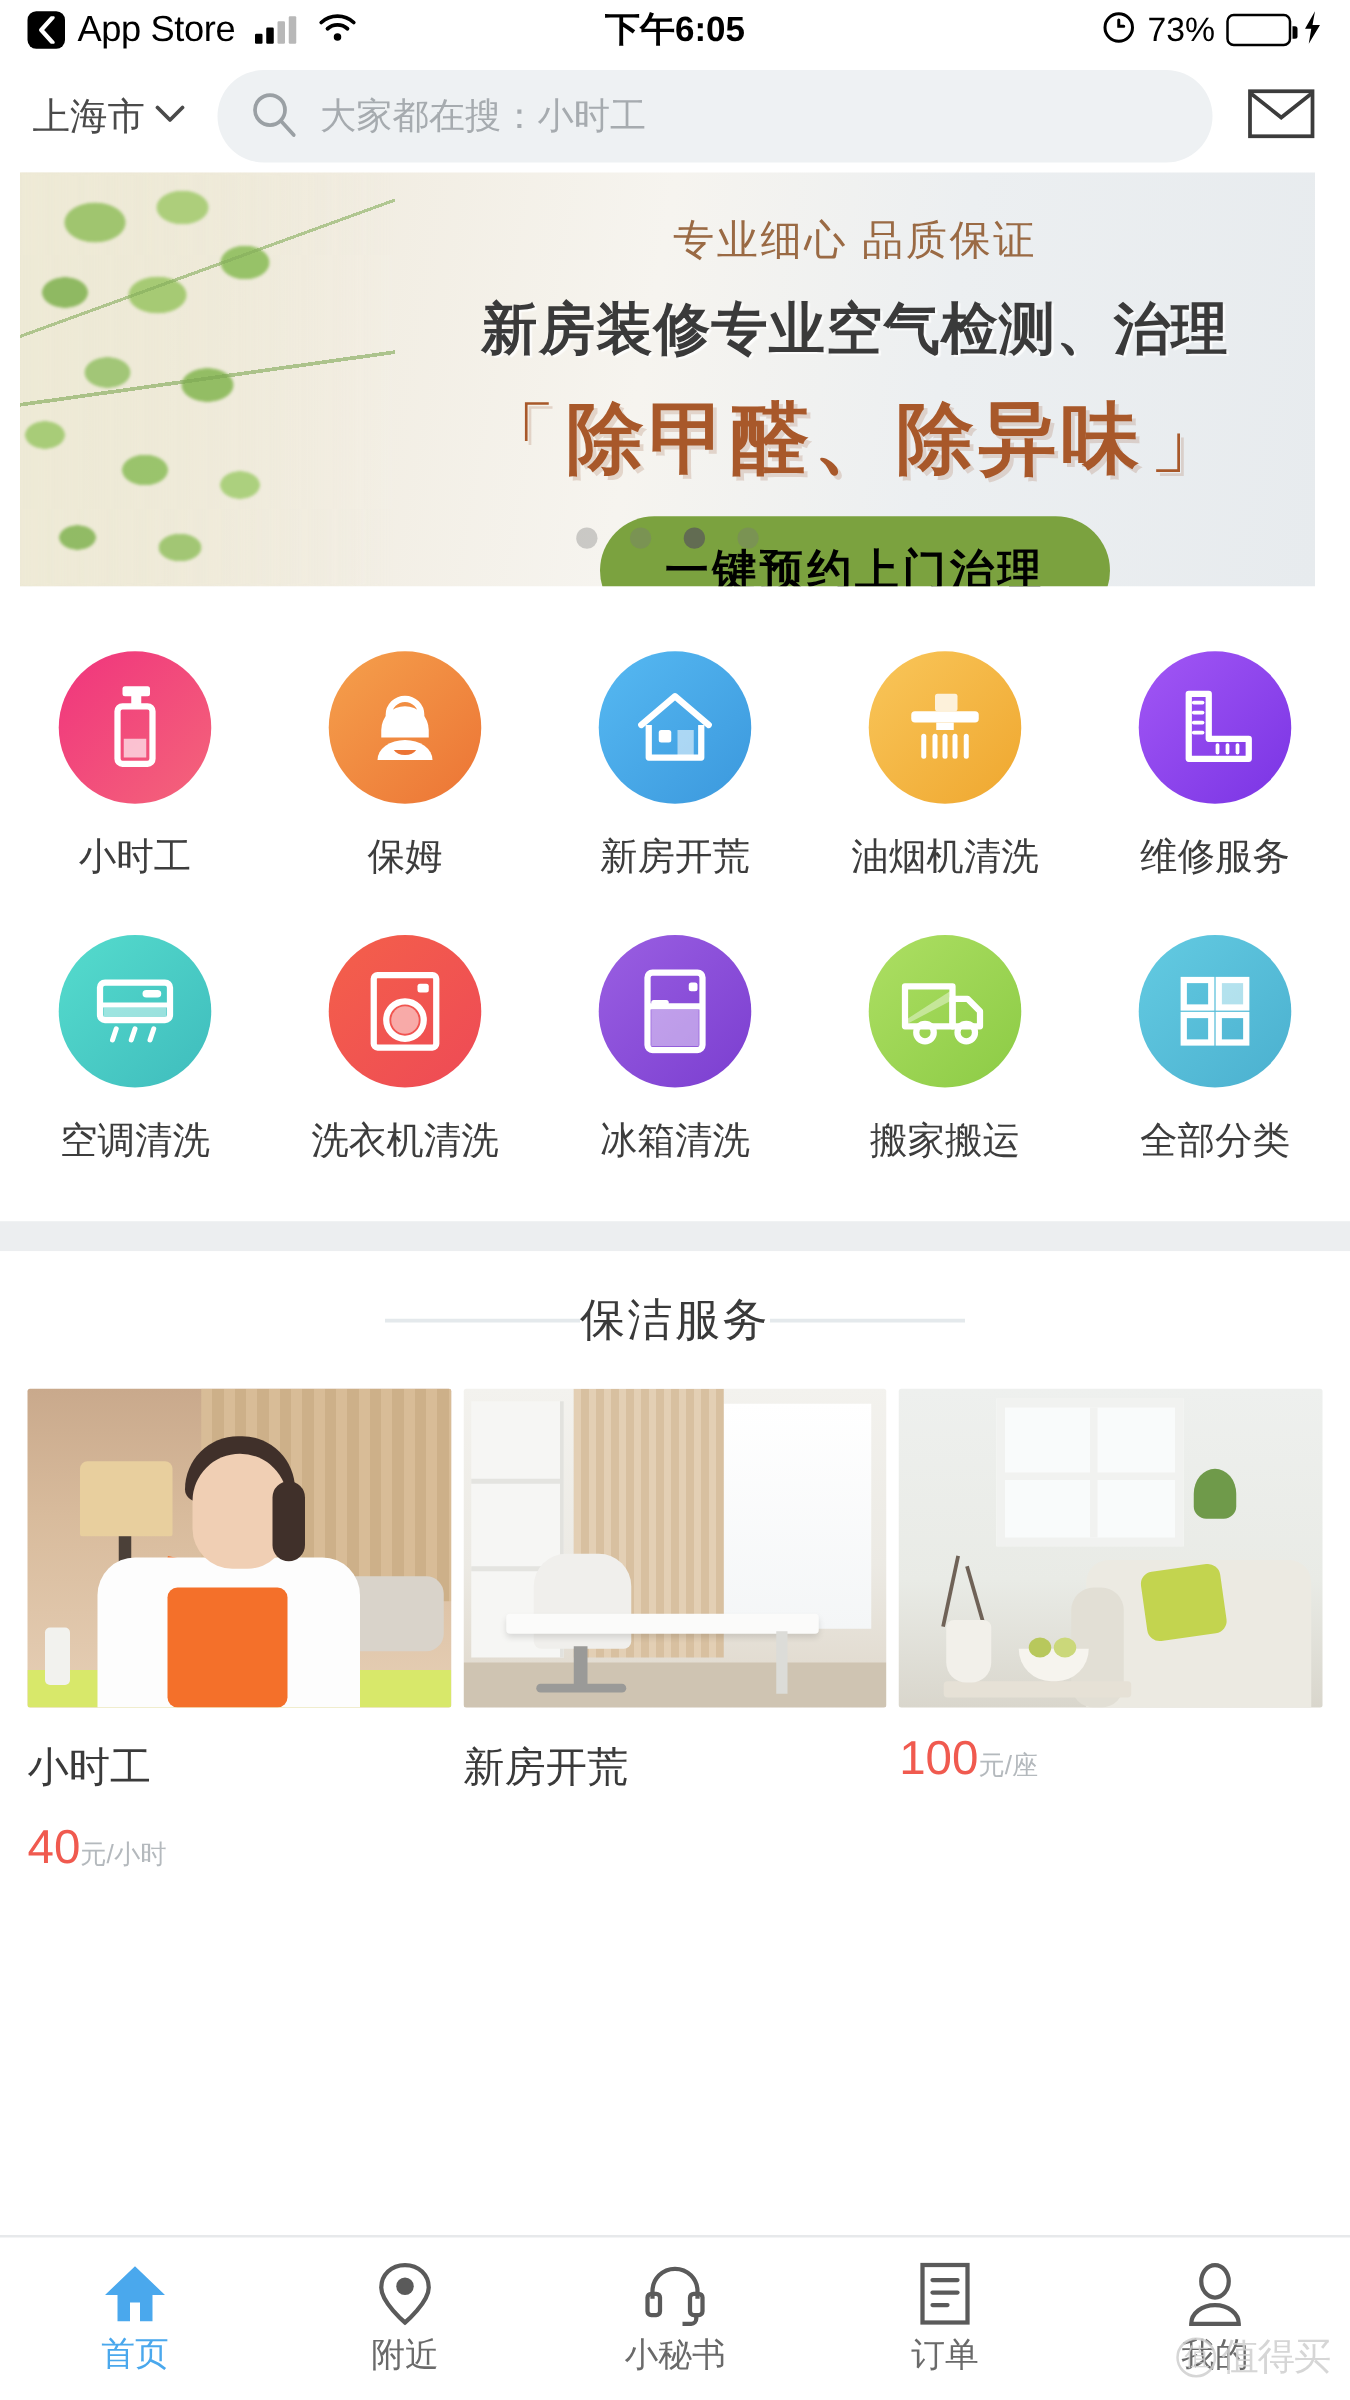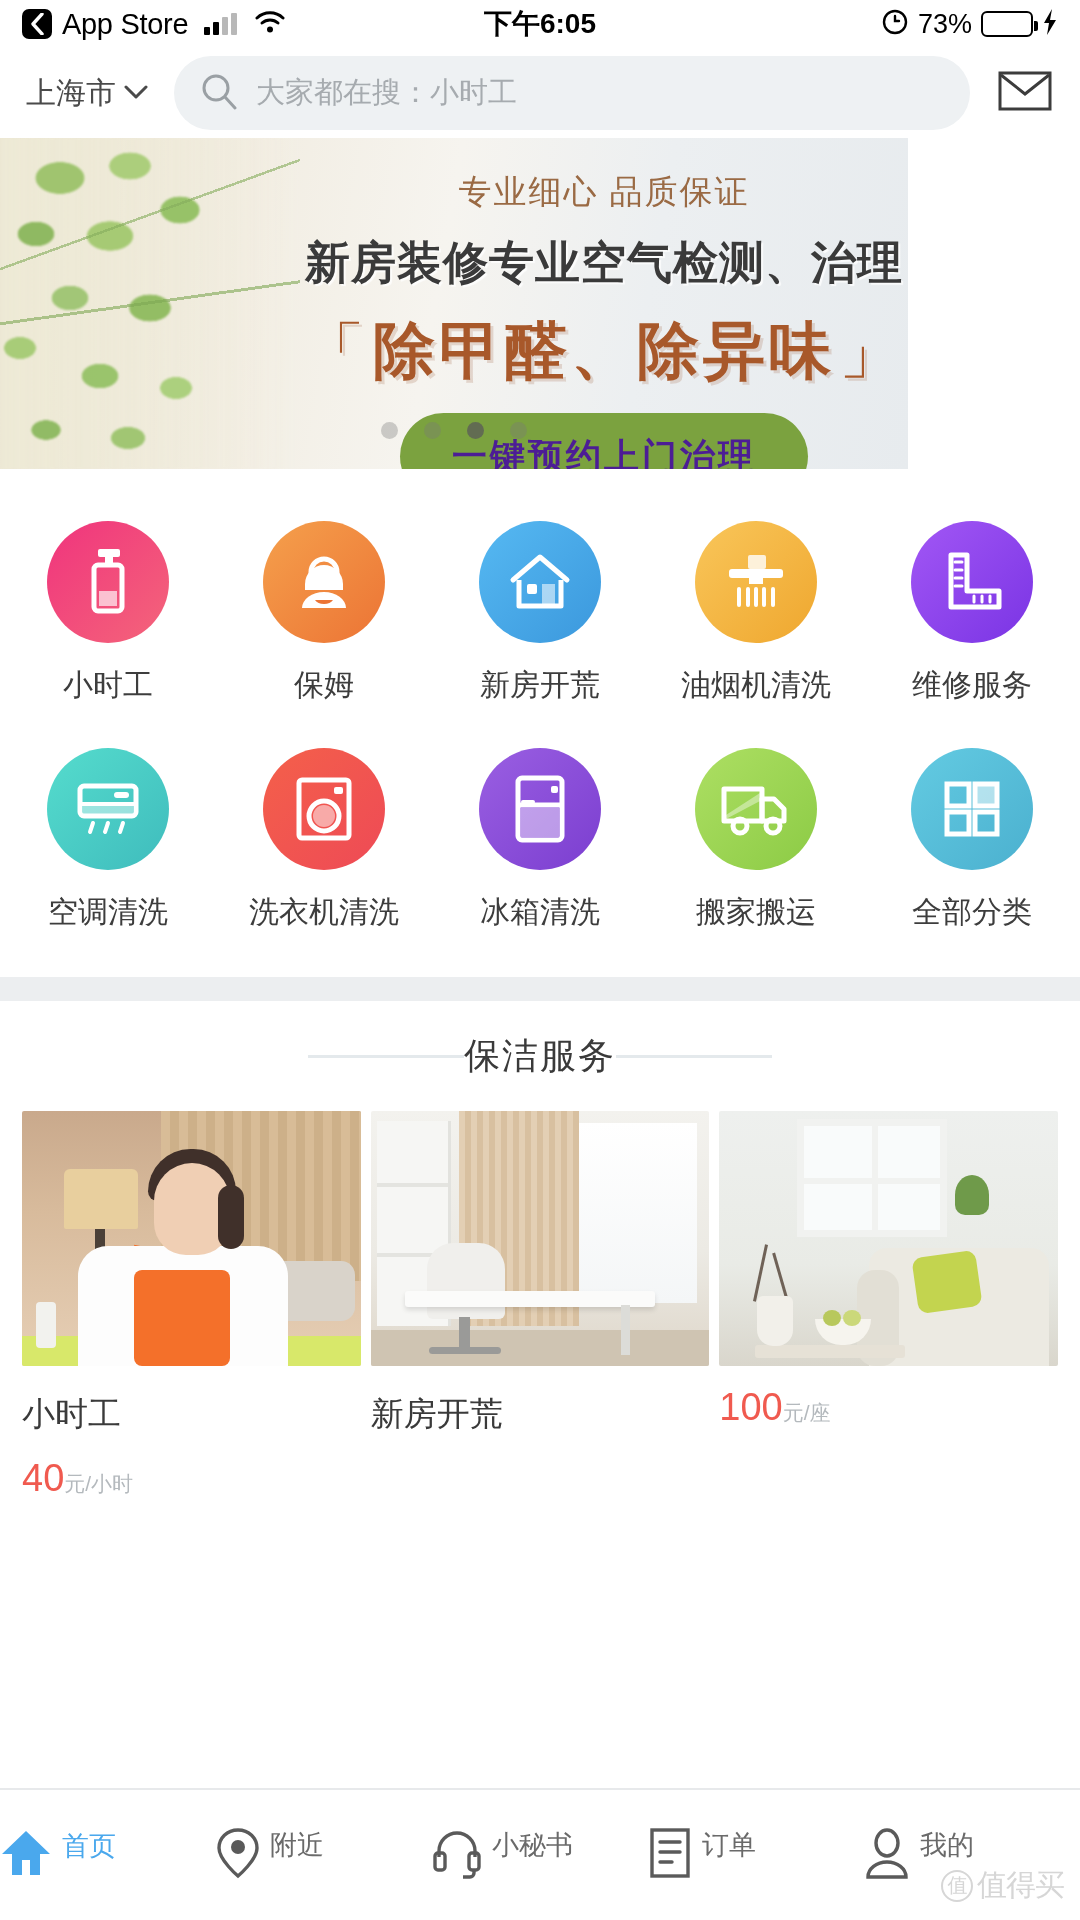--- a/index.html
+++ b/index.html
@@ -63,22 +63,23 @@
   .searchbox{
     flex:1; height:74px; margin:0 26px;
     background:#eef1f3; border-radius:37px;
     display:flex; align-items:center; padding:0 26px; gap:18px;
   }
   .search-ph{ font-size:29px; color:#a6abaf; white-space:nowrap;}
   .mail-btn{ width:58px; display:flex; align-items:center; justify-content:center;}
 
   
   .banner{
-    position:relative; width:908px; height:331px; overflow:hidden;
+    position:relative; width:1036px; height:331px; overflow:hidden;
     background:linear-gradient(100deg,#ebe6d2 0%,#f1ece0 22%,#f6f4ef 48%,#eceff1 70%,#e7ebee 100%);
+    margin-left:16px;
   }
   .banner .leaves{
     position:absolute; left:0; top:0; width:300px; height:331px;
     background:
       radial-gradient(ellipse 40px 26px at 60px 40px,#9cc36a 0%,#9cc36a 60%,transparent 62%),
       radial-gradient(ellipse 34px 22px at 130px 28px,#a9cd77 0%,#a9cd77 60%,transparent 62%),
       radial-gradient(ellipse 30px 20px at 36px 96px,#8bb75c 0%,#8bb75c 60%,transparent 62%),
       radial-gradient(ellipse 38px 24px at 110px 98px,#a3c96f 0%,#a3c96f 60%,transparent 62%),
       radial-gradient(ellipse 32px 22px at 180px 72px,#93c062 0%,#93c062 60%,transparent 62%),
       radial-gradient(ellipse 30px 20px at 70px 160px,#9ec572 0%,#9ec572 60%,transparent 62%),
@@ -111,21 +112,21 @@
     letter-spacing:1px;
   }
   .bn-big{
     margin-top:16px; display:flex; align-items:center; gap:4px;
     font-size:62px; font-weight:800; color:#a8582a;
     text-shadow:3px 3px 0 rgba(170,120,90,.25);
     letter-spacing:4px;
   }
   .bn-big .brk{ font-size:62px; color:#a8582a; font-weight:400;}
   .bn-btn{
-    margin-top:20px; background:#7ba23f; color:#4c1d95;
+    margin-top:20px; background:#7ba23f; color:#000000;
     font-size:35px; font-weight:700; letter-spacing:3px;
     border-radius:46px; padding:20px 52px; border:none;
   }
   .bn-dots{
     position:absolute; left:0; right:0; bottom:30px;
     display:flex; justify-content:center; gap:26px;
   }
   .bn-dots span{ width:17px;height:17px;border-radius:50%;background:rgba(120,120,120,.35);}
   .bn-dots span.on{ background:rgba(90,90,90,.75);}
 
@@ -203,21 +204,21 @@
   .img3 .fruit{position:absolute;left:104px;bottom:40px;width:18px;height:16px;background:#b8c85c;border-radius:50%;}
   .img3 .fruit2{position:absolute;left:124px;bottom:40px;width:18px;height:16px;background:#cbd87a;border-radius:50%;}
   .img3 .vase{position:absolute;left:38px;bottom:20px;width:36px;height:50px;background:#f2f0ea;border-radius:6px 6px 16px 16px;}
   .img3 .twig{position:absolute;left:40px;bottom:64px;width:3px;height:58px;background:#6f6257;transform:rotate(12deg);}
   .img3 .twig2{position:absolute;left:60px;bottom:64px;width:3px;height:50px;background:#6f6257;transform:rotate(-16deg);}
   .tabbar{
     position:absolute; left:0; bottom:0; width:1080px; height:132px;
     background:#fff; border-top:2px solid #e7e9eb;
     display:flex; align-items:center;
   }
-  .tab{ flex:1; display:flex; flex-direction:row; align-items:flex-start; gap:10px;}
+  .tab{ flex:1; display:flex; flex-direction:column; align-items:center; }
   .tab-label{ font-size:27px; color:#6a6a6a;}
   .tab.active .tab-label{ color:#4aa8ed;}
   .watermark{
     position:absolute; right:16px; bottom:14px;
     font-size:30px; color:#cfcfcf; opacity:.85; letter-spacing:-1px;
     display:flex; align-items:center; gap:4px;
   }
   .wm-circ{
     width:32px;height:32px;border:2px solid #cfcfcf;border-radius:50%;
     display:flex;align-items:center;justify-content:center;font-size:20px;

